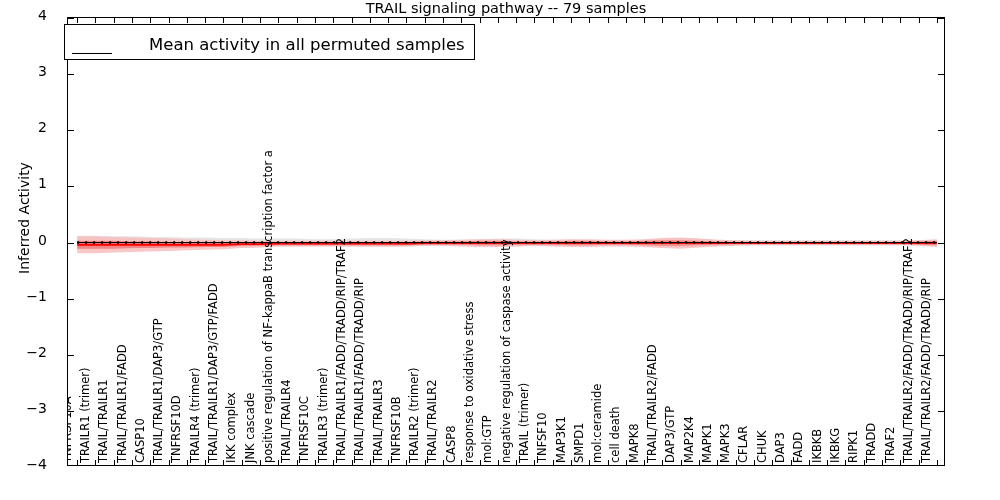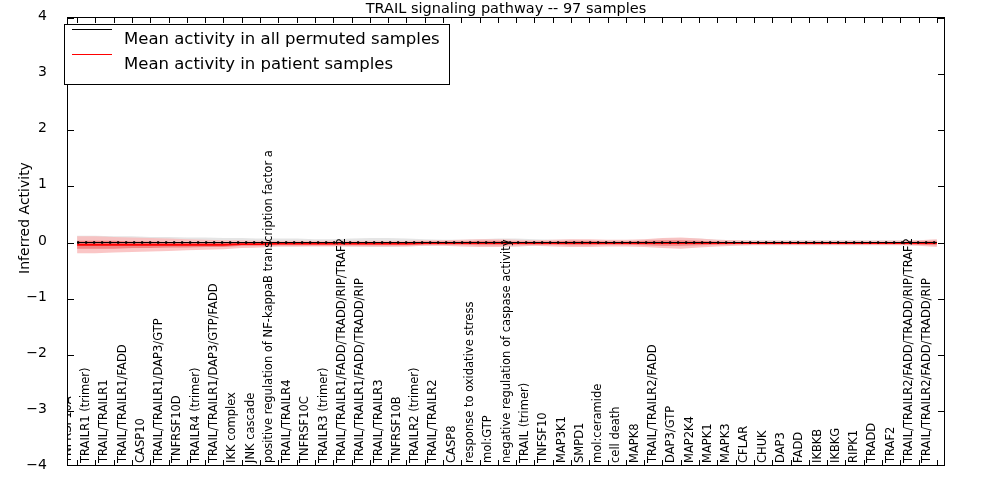--- a/index.html
+++ b/index.html
@@ -62,32 +62,32 @@
 
   
   .band-layer{position:absolute;left:0;top:0;width:878px;height:449px;}
 
   
   .legend{
     position:absolute;left:64px;top:24px;
     border:1.2px solid #000;background:#fff;
     padding:4px 9px 5px 7px;
   }
-  .legend-row{display:flex;align-items:flex-start;height:25px;}
+  .legend-row{display:flex;align-items:flex-end;height:25px;gap:25px;}
   .legend-line{display:inline-block;width:40px;height:0;
     border-top:1.6px solid #000;margin-right:12px;}
   .legend-line.red{border-top-color:#ff0000;}
   .legend-text{font-size:16.5px;color:#000;white-space:nowrap;}
 </style>
 </head>
 <body>
 
 <div id="root">
 
-  <div class="chart-title">TRAIL signaling pathway -- 97 samples</div>
+  <div class="chart-title">TRAIL signaling pathway -- 79 samples</div>
 
   <div class="ylabel">Inferred Activity</div>
 
   <div id="ytick-labels">
       <div class="ytick-label" style="top: 8px;">4</div>
       <div class="ytick-label" style="top: 64.125px;">3</div>
       <div class="ytick-label" style="top: 120.25px;">2</div>
       <div class="ytick-label" style="top: 176.375px;">1</div>
       <div class="ytick-label" style="top: 232.5px;">0</div>
       <div class="ytick-label" style="top: 288.625px;">−1</div>
@@ -271,19 +271,15 @@
         <div class="xcat" style="left: 846.062px;">TRAIL/TRAILR2/FADD/TRADD/RIP/TRAF2</div>
         <div class="xcat" style="left: 864.354px;">TRAIL/TRAILR2/FADD/TRADD/RIP</div>
       </div>
   </div>
 
   <div class="legend">
     <div class="legend-row">
       <span class="legend-line"></span>
       <span class="legend-text">Mean activity in all permuted samples</span>
     </div>
-    <div class="legend-row">
-      <span class="legend-line red"></span>
-      <span class="legend-text">Mean activity in patient samples</span>
-    </div>
   </div>
 
 </div>
 
 </body></html>

